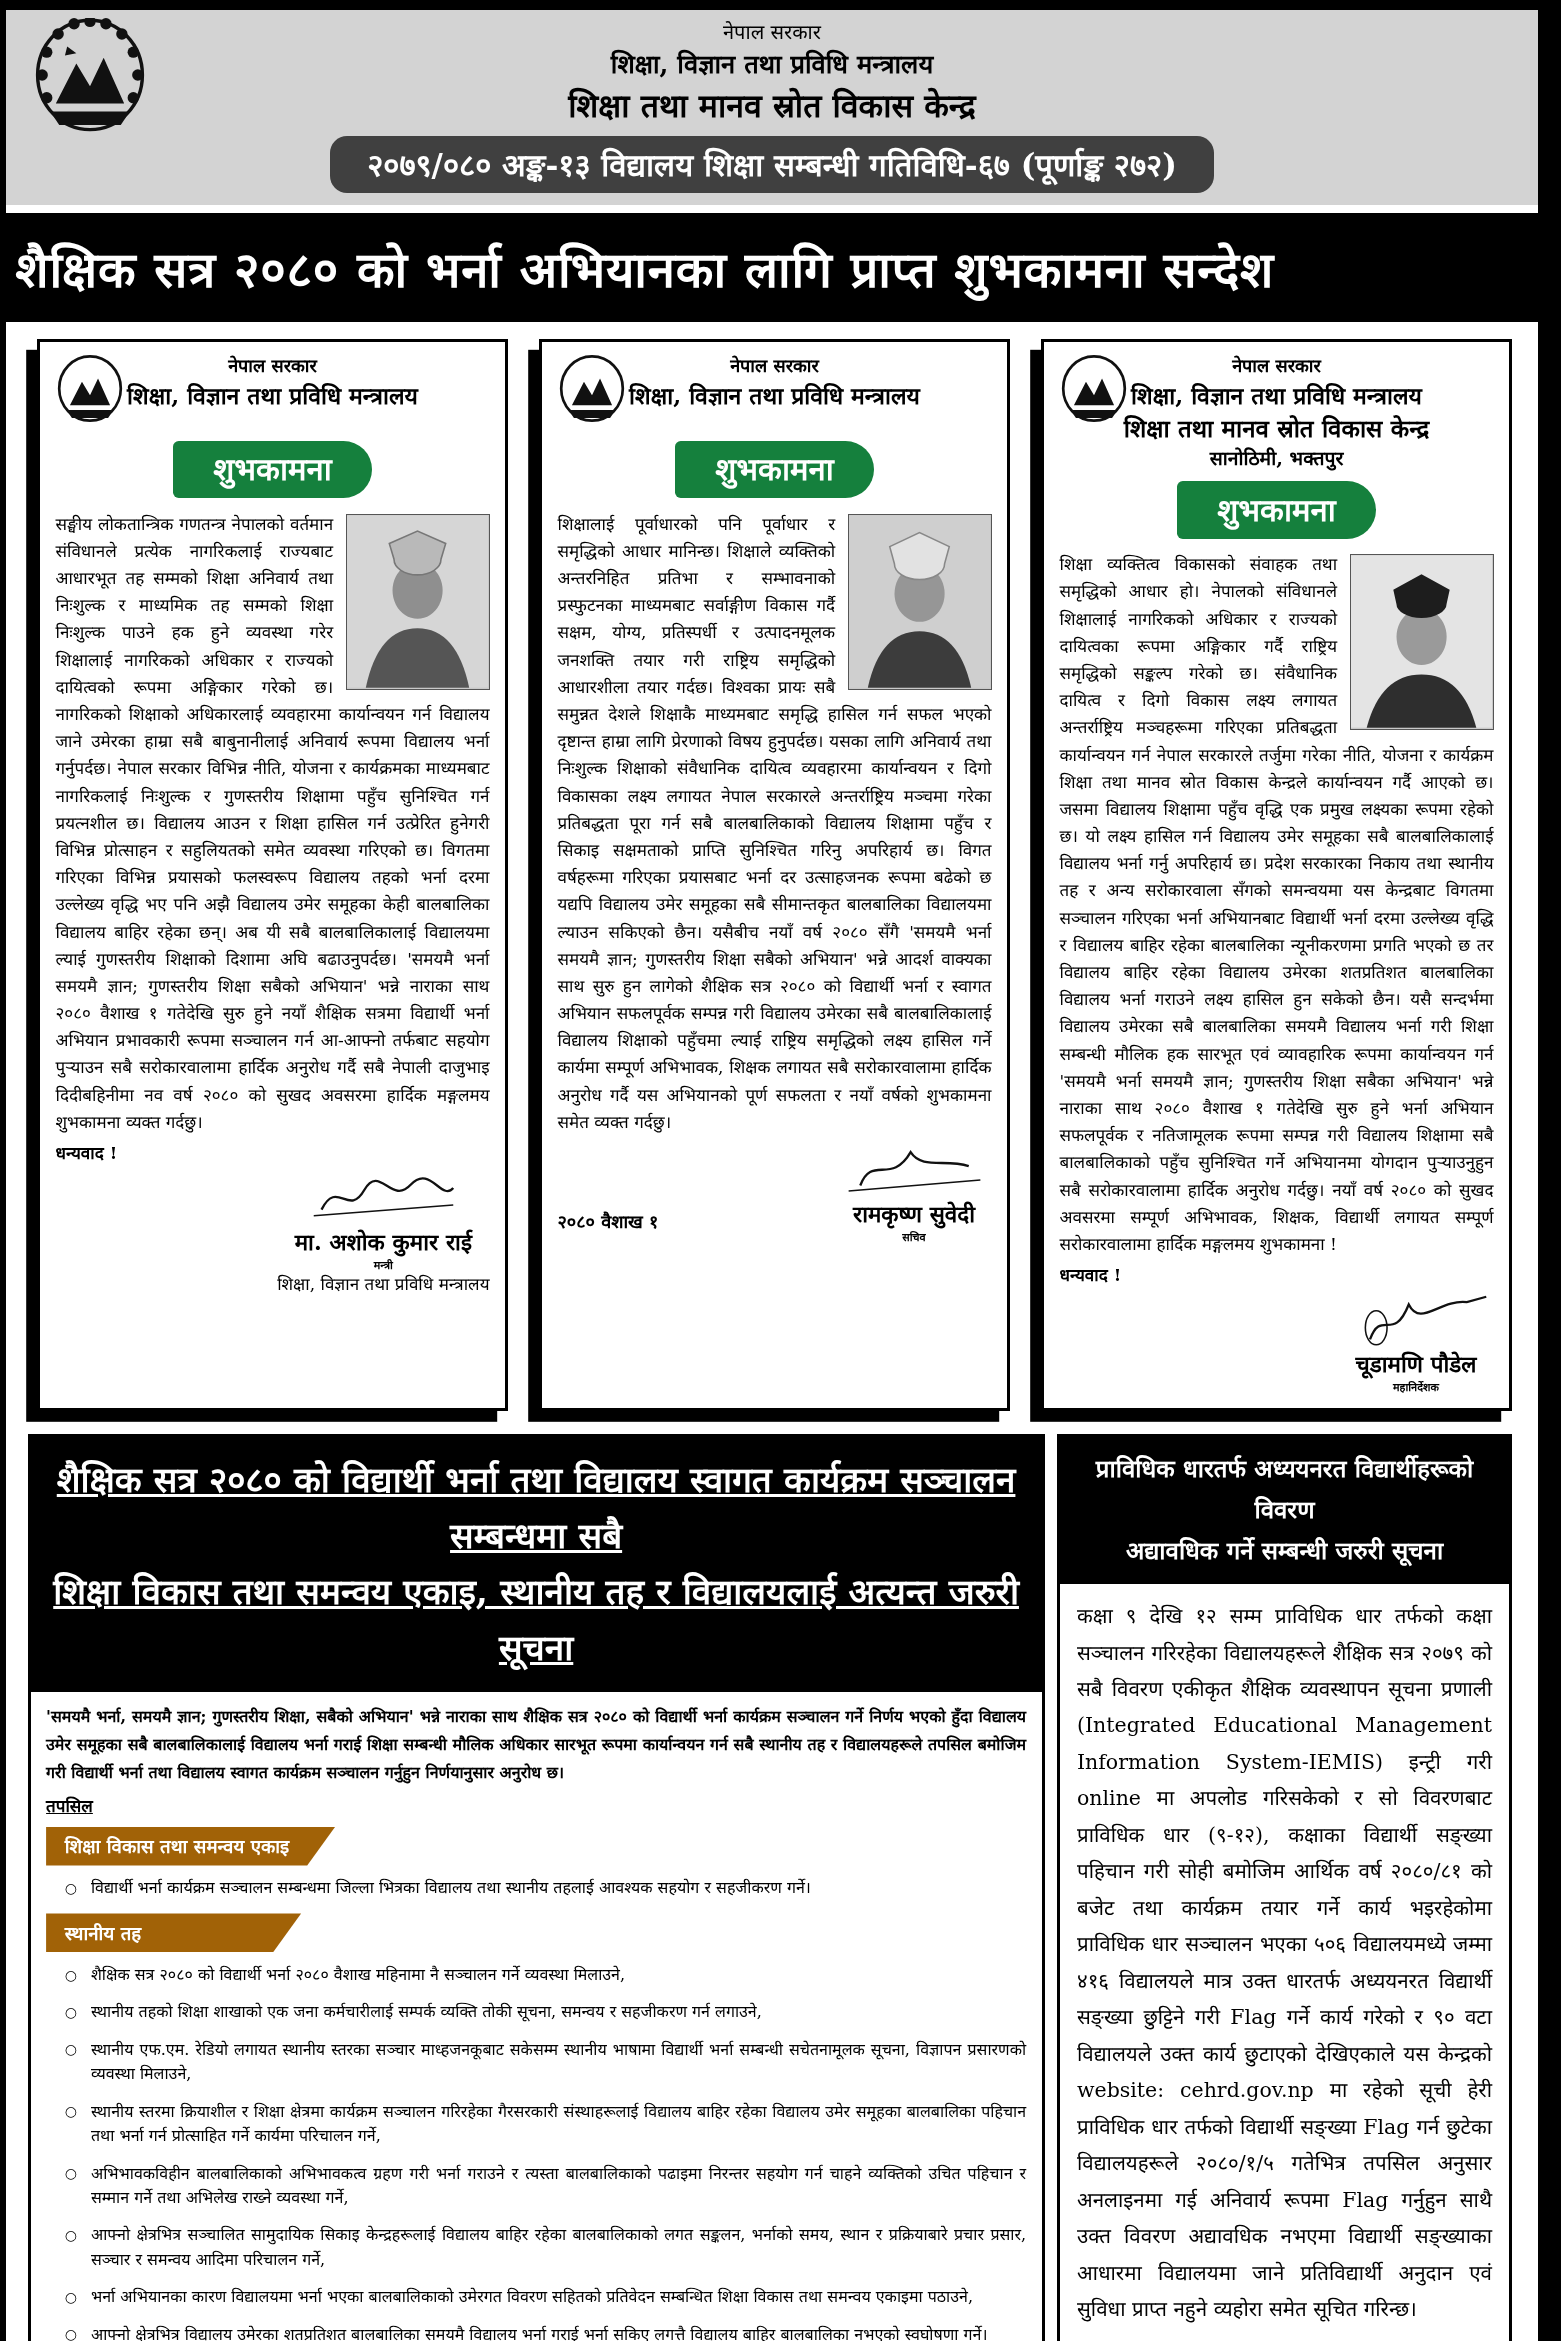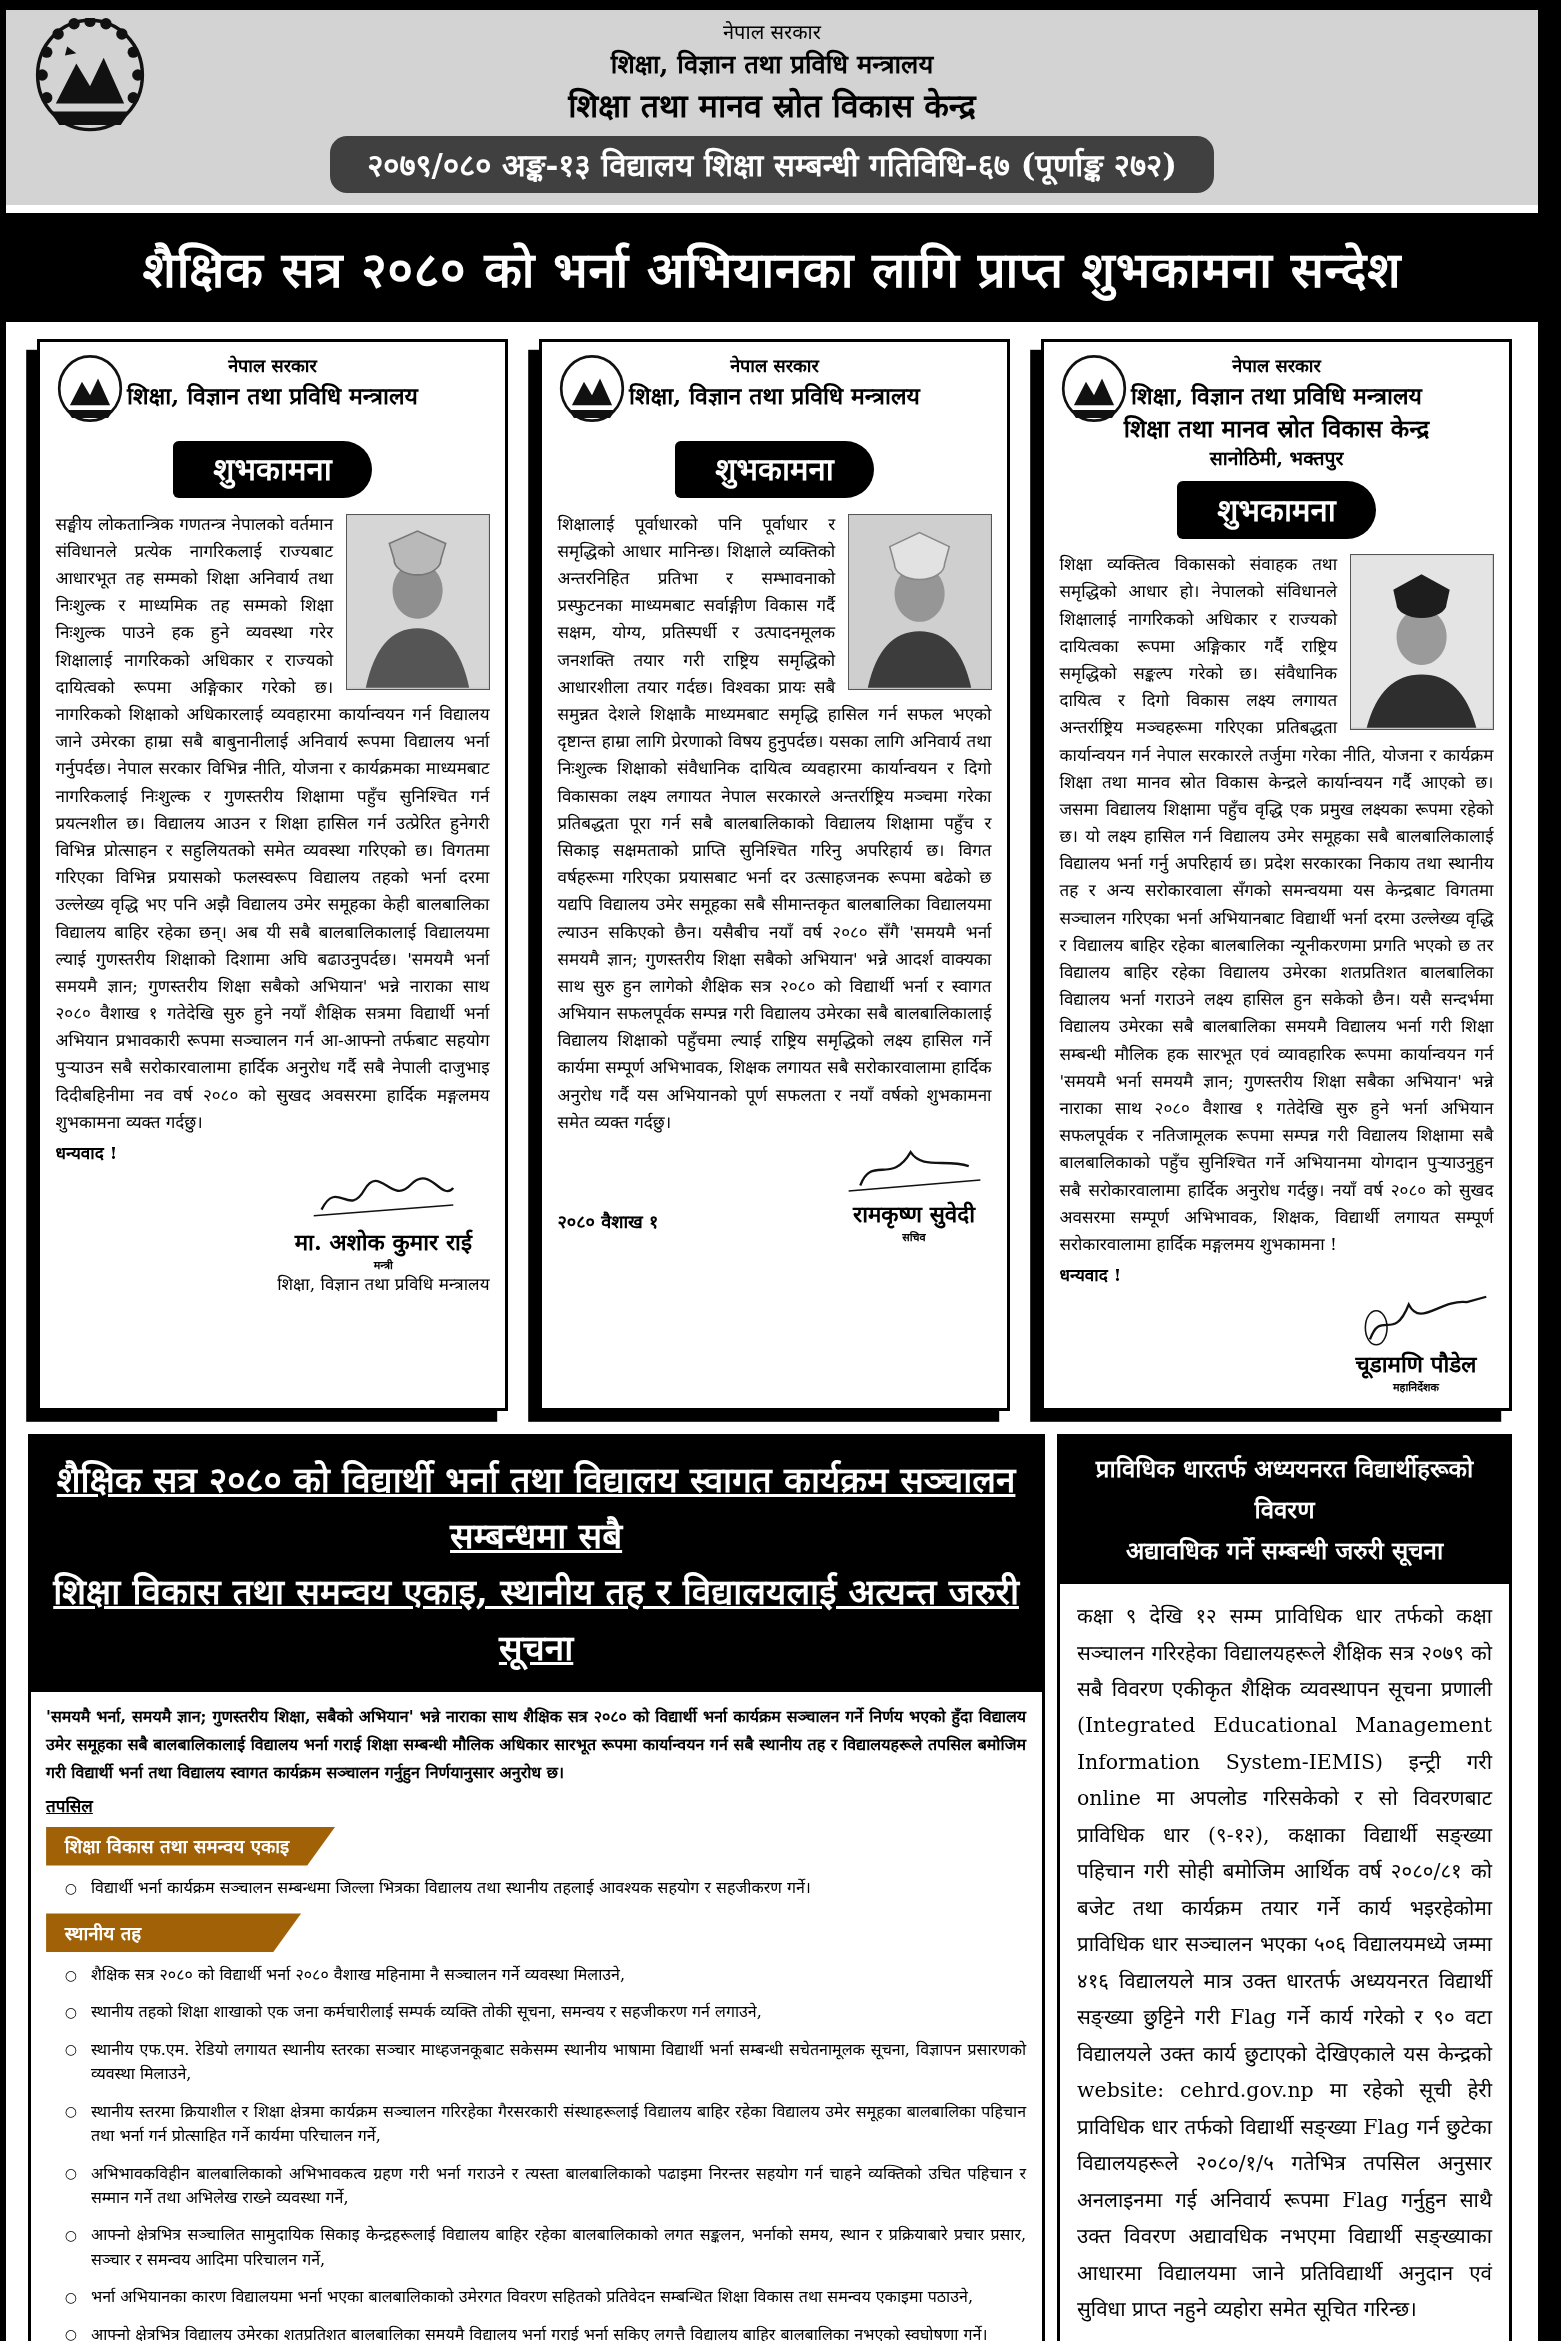--- a/index.html
+++ b/index.html
@@ -10,33 +10,33 @@
 
   
   .masthead { background:#d3d3d3; padding:7.7px 7.7px 12.4px; position:relative; text-align:center; }
   .emblem-lg { position:absolute; left:26px; top:7.7px; width:116px; height:131px; }
   .mh-govt { font-size:20px; }
   .mh-ministry { font-size:25.5px; font-weight:bold; margin-top:1.5px; }
   .mh-center { font-size:32px; font-weight:bold; margin-top:3.1px; }
   .issue-pill { display:inline-block; background:#404040; color:#fff; font-size:31px; font-weight:bold;
                 padding:7.7px 37px; border-radius:17px; margin-top:9.3px; }
 
-  .main-title { background:#000; color:#fff; text-align:center; font-size:49px; font-weight:bold;
+  .main-title { background:#000; color:#fff; font-size:49px; font-weight:bold;
                 padding:21.6px 9.3px; margin-top:7.7px; letter-spacing:0.8px; }
 
   
   .messages { display:grid; grid-template-columns:repeat(3,1fr); gap:31px; margin:17px 26px 23px 31px; }
   .msg-col { border:3.1px solid #000; background:#fff; box-shadow:-10.8px 10.8px 0 #000; padding:10.8px 15.5px 14px; }
   .msg-head { position:relative; text-align:center; min-height:77px; }
   .emblem-sm { position:absolute; left:0; top:1.5px; width:68px; height:77px; }
   .m-govt { font-size:18px; font-weight:bold; }
   .m-org1 { font-size:23px; font-weight:bold; margin-top:1.5px; }
   .m-org2 { font-size:24px; font-weight:bold; }
   .m-org3 { font-size:19.3px; font-weight:bold; }
-  .badge { width:max-content; margin:10.8px auto 12.4px; background:#000000; color:#fff; font-size:31px;
+  .badge { width:max-content; margin:10.8px auto 12.4px; background:#15803d; color:#fff; font-size:31px;
            font-weight:bold; padding:6.2px 40px 9.3px; border-radius:6.2px 31px 31px 6.2px; }
   .msg-body { font-size:17px; line-height:1.6; text-align:justify; }
   .photo { float:right; width:144px; height:176px; margin:3.1px 0 7.7px 12.4px; background:#c9c9c9;
            border:1.5px solid #555; display:block; }
   .thanks { font-size:17px; font-weight:bold; margin-top:4.6px; }
   .msg-foot { display:flex; justify-content:space-between; align-items:flex-end; margin-top:6.2px; }
   .msg-date { font-size:18px; font-weight:bold; padding-bottom:10.8px; }
   .sig-block { text-align:center; margin-left:auto; }
   .sig-svg { width:155px; height:56px; display:block; margin:0 auto; }
   .sig-name { font-size:22.4px; font-weight:bold;text-align:center; }

